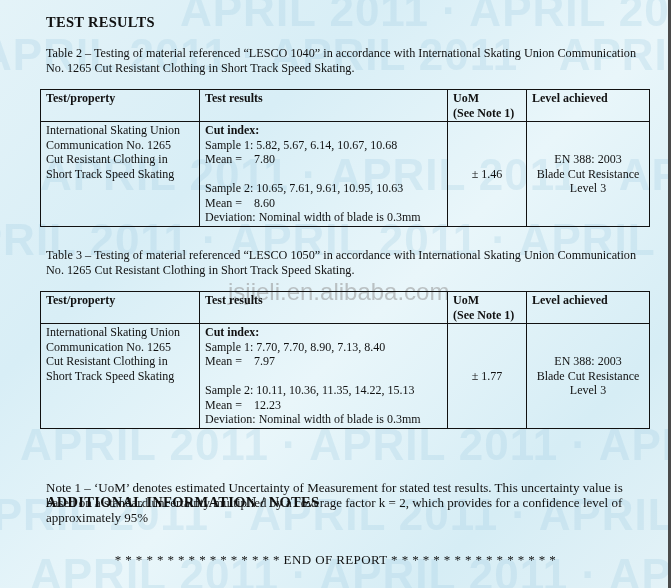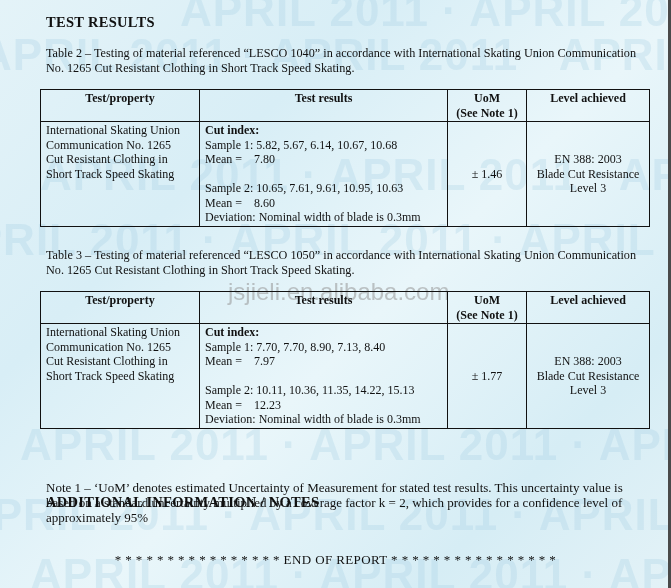--- a/index.html
+++ b/index.html
@@ -21,21 +21,21 @@
   .right-edge { position: absolute; right: 0; top: 0; width: 3px; height: 588px; background: #4a4a4a; }
   .h1 { position: absolute; left: 46px; font-weight: bold; font-size: 14.5px; letter-spacing: 0.3px; }
   .caption { position: absolute; left: 46px; width: 600px; font-size: 12.2px; line-height: 15px; font-family: Liberation Serif, serif; }
   table.res {
     position: absolute; left: 40px; width: 609px; border-collapse: collapse; font-size: 12px;
     table-layout: fixed;
   }
   table.res td, table.res th {
     border: 1px solid #111; padding: 1px 5px; vertical-align: top; line-height: 14.5px;
   }
-  table.res th { font-weight: bold; text-align: center; height: 27px; font-size: 12px; }
+  table.res th { font-weight: bold; text-align: left; height: 27px; font-size: 12px; }
   table.res td.center { text-align: center; vertical-align: middle; }
   .bold { font-weight: bold; }
   .ital { }
   .gap { height: 14.5px; }
   .note { position: absolute; left: 46px; top: 480px; width: 600px; font-size: 13px; line-height: 15px; }
   .end { position: absolute; left: 0; width: 671px; top: 552px; text-align: center; font-size: 13px; letter-spacing: 0.4px; }
 </style>
 </head>
 <body>
 

